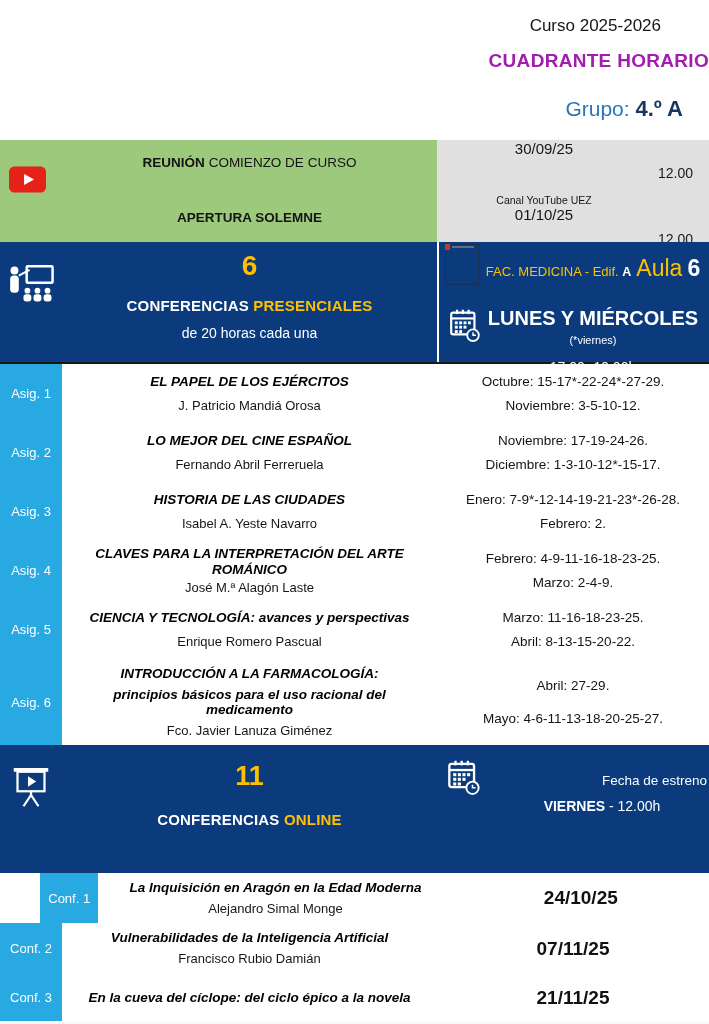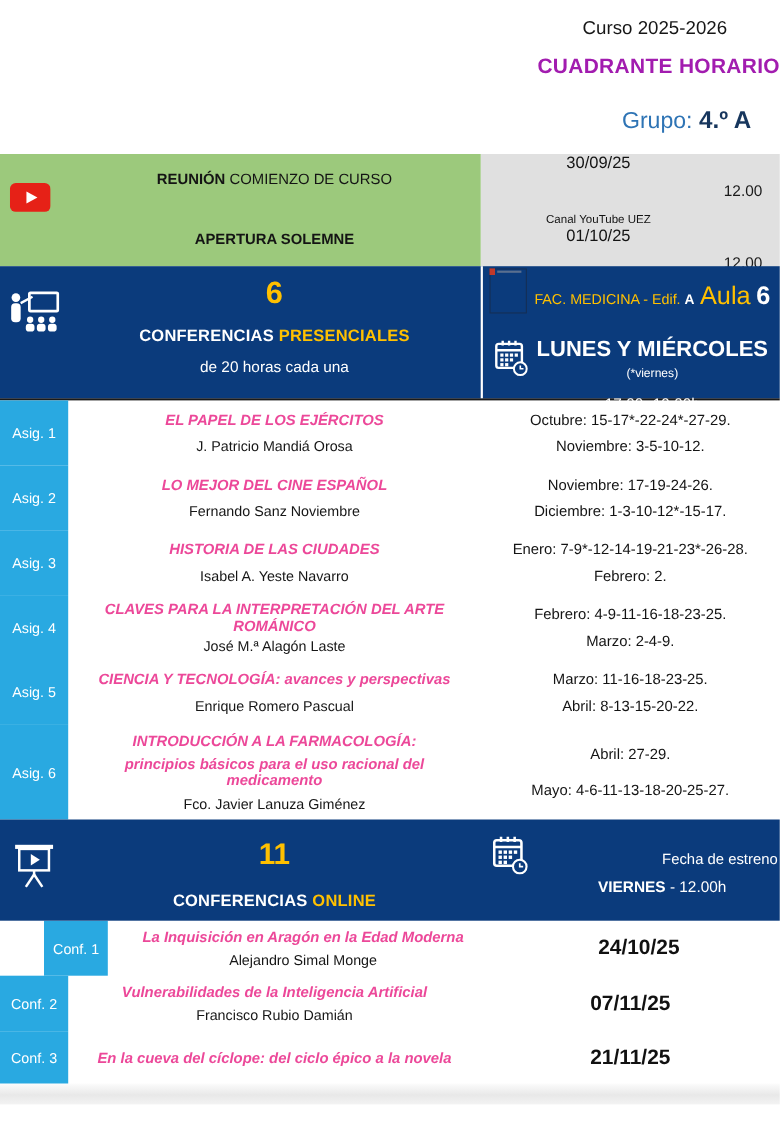--- a/index.html
+++ b/index.html
@@ -32,21 +32,21 @@
   .op-right { width:272px; background:#E0E0E0; display:flex; flex-direction:column; }
   .op-r-row { flex:1; position:relative; padding-right:58px; display:flex; flex-direction:column;
               justify-content:center; gap:20px; text-align:center; }
   .op-date  { font-size:15px; color:#141414; }
   .op-venue { font-size:10.5px; color:#141414;margin-top:17px; }
   .op-time  { position:absolute; right:16px; top:50%; transform:translateY(-50%); font-size:14px; }
 
   
   .band { background:#0B3B7C; color:#fff; position:relative; display:flex; }
   .band1 { height:120px; }
-  .band2 { height:92px; }
+  .band2 { height:128px; }
   .band-icon-left { position:absolute; left:8px; top:22px; }
   .b2-icon-left   { position:absolute; left:13px; top:22px; }
   .band-center { margin-left:62px; width:375px; text-align:center; }
   .count { font-weight:bold; color:#FFC000; }
   .b1-count { font-size:28px; margin-top:9px; line-height:1.1; }
   .b2-count { font-size:27px; margin-top:17px; line-height:1.1; }
   .band-heading { font-size:15px; font-weight:bold; letter-spacing:.2px; }
   .b1-heading { margin-top:15px; }
   .b2-heading { margin-top:19px; }
   .band-heading .accent { color:#FFC000; }
@@ -77,21 +77,21 @@
   .divider { height:2px; background:#191919; }
 
   
   .arow, .crow { display:flex; }
   .arow { height:59px; }
   .arow.tall { height:86px; }
   .strip { width:62px; background:#29A9E1; color:#fff; font-size:13px;
            display:flex; align-items:center; justify-content:center; }
   .rcontent { width:375px; display:flex; flex-direction:column; justify-content:space-evenly;
               text-align:center; padding:2px 6px; }
-  .rtitle { color:#ec4899; font-weight:bold; font-style:italic; font-size:13.5px; line-height:1.15; }
+  .rtitle { color:#000000; font-weight:bold; font-style:italic; font-size:13.5px; line-height:1.15; }
   .rprof  { color:#161616; font-size:13px; }
   .rdates { width:272px; display:flex; flex-direction:column; justify-content:space-evenly;
             text-align:center; font-size:13.5px; color:#141414; padding:2px 2px; }
 
   .crow1 { height:50px;padding-left:40px; } .crow2 { height:51px; } .crow3 { height:47px; }
   .crow .rcontent.center-one { justify-content:center; }
   .cdate { width:272px; display:flex; align-items:center; justify-content:center;
            font-weight:bold; font-size:19px; color:#111; }
 
   .bottom-fade { height:19px; background:linear-gradient(180deg,#fcfcfc 0%,#e8e8e8 55%,#f3f3f3 100%); }
@@ -202,21 +202,21 @@
       </div>
       <div class="rdates">
         <div>Octubre: 15-17*-22-24*-27-29.</div>
         <div>Noviembre: 3-5-10-12.</div>
       </div>
     </div>
     <div class="arow">
       <div class="strip">Asig. 2</div>
       <div class="rcontent">
         <div class="rtitle">LO MEJOR DEL CINE ESPAÑOL</div>
-        <div class="rprof">Fernando Sanz Noviembre</div>
+        <div class="rprof">Fernando Abril Ferreruela</div>
       </div>
       <div class="rdates">
         <div>Noviembre: 17-19-24-26.</div>
         <div>Diciembre: 1-3-10-12*-15-17.</div>
       </div>
     </div>
     <div class="arow">
       <div class="strip">Asig. 3</div>
       <div class="rcontent">
         <div class="rtitle">HISTORIA DE LAS CIUDADES</div>

